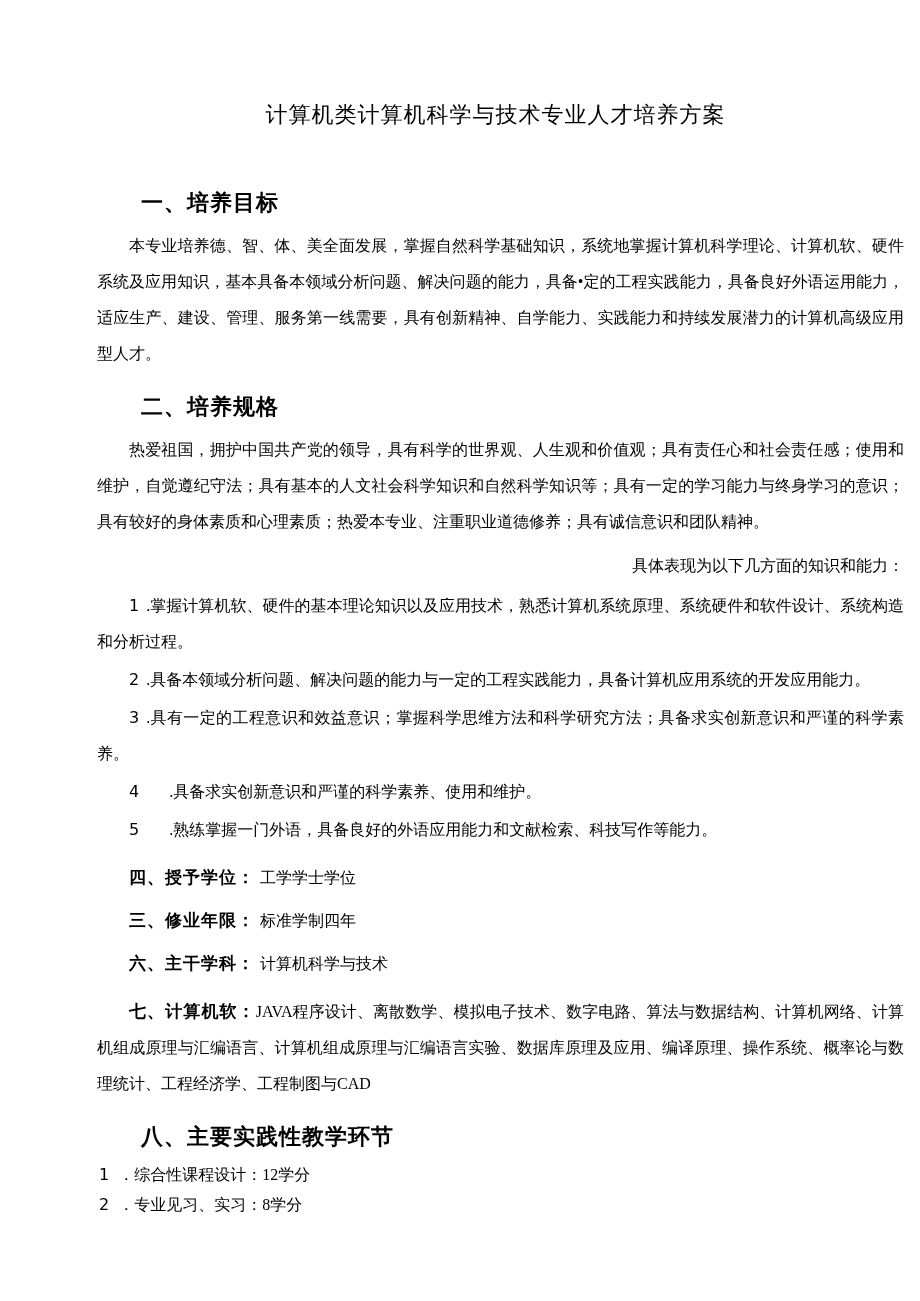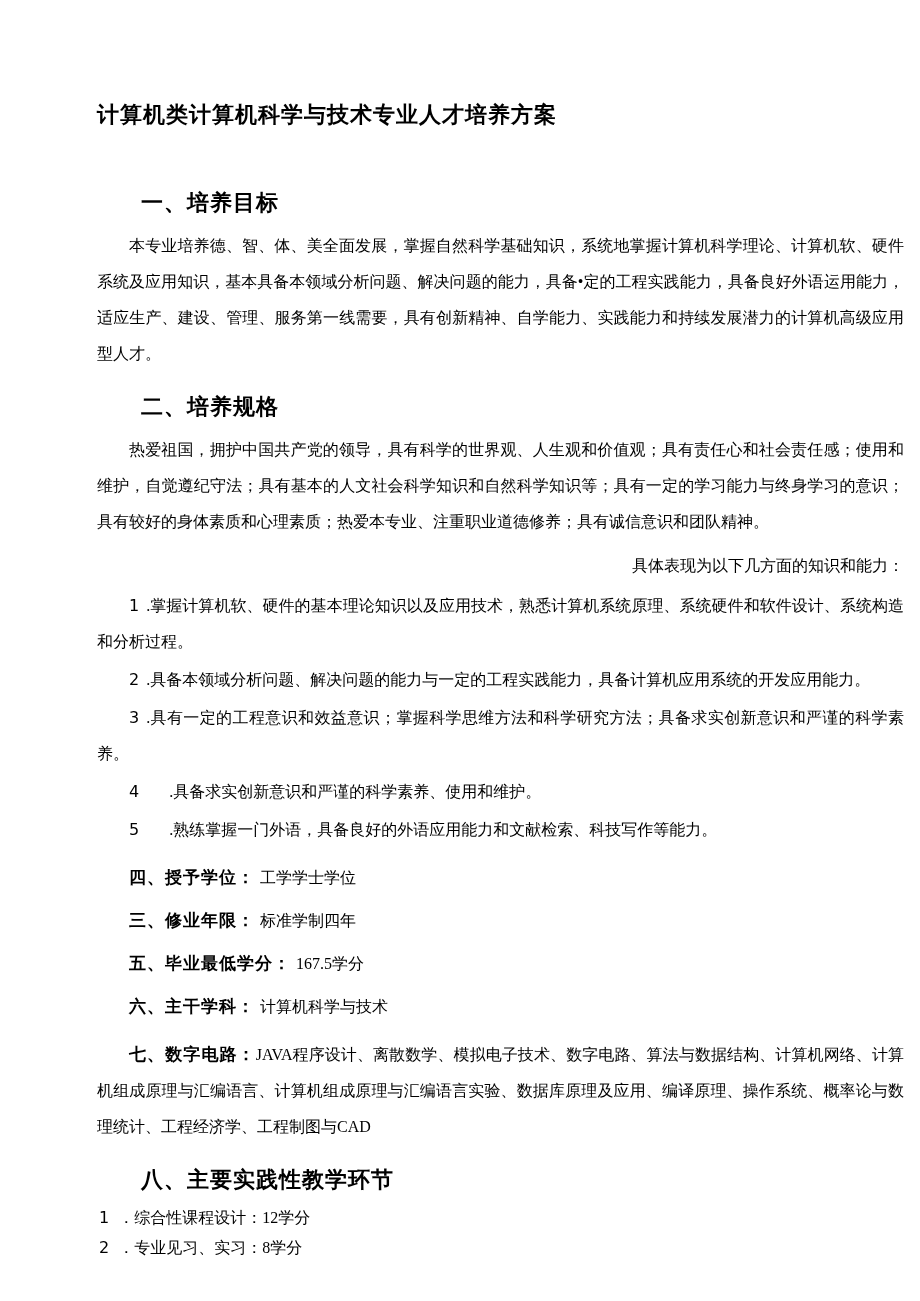--- a/index.html
+++ b/index.html
@@ -10,22 +10,22 @@
     margin: 0 auto;
     padding: 100px 16px 60px 97px;
     background: #ffffff;
     color: #000000;
     font-family: "Liberation Serif", "DejaVu Serif", serif;
     font-size: 16px;
   }
   .title {
     font-family: "DejaVu Sans", "Liberation Sans", sans-serif;
     font-size: 22px;
-    font-weight: 700;
-    text-align: left;
+    font-weight: 400;
+    text-align: center;
     letter-spacing: 1px;
     margin: 0 10px 58px 0;
   }
   .h {
     font-family: Liberation Serif, serif;
     font-size: 22px;
     font-weight: 700;
     margin: 20px 0 10px;
     padding-left: 2em;
     letter-spacing: 1px;
@@ -98,28 +98,25 @@
     <span class="num wide">5</span><span>.熟练掌握一门外语，具备良好的外语应用能力和文献检索、科技写作等能力。</span>
   </p>
 
   <p class="kv">
     <span class="k">四、授予学位：</span><span>工学学士学位</span>
   </p>
   <p class="kv">
     <span class="k">三、修业年限：</span><span>标准学制四年</span>
   </p>
   <p class="kv">
-    <span class="k">五、毕业最低学分：</span><span>167.5学分</span>
-  </p>
-  <p class="kv">
     <span class="k">六、主干学科：</span><span>计算机科学与技术</span>
   </p>
 
   <p class="s7">
-    <span class="k">七、数字电路：</span><span>JAVA程序设计、离散数学、模拟电子技术、数字电路、算法与数据结构、计算机网络、计算机组成原理与汇编语言、计算机组成原理与汇编语言实验、数据库原理及应用、编译原理、操作系统、概率论与数理统计、工程经济学、工程制图与CAD</span>
+    <span class="k">七、计算机软：</span><span>JAVA程序设计、离散数学、模拟电子技术、数字电路、算法与数据结构、计算机网络、计算机组成原理与汇编语言、计算机组成原理与汇编语言实验、数据库原理及应用、编译原理、操作系统、概率论与数理统计、工程经济学、工程制图与CAD</span>
   </p>
 
   <h2 class="h">八、主要实践性教学环节</h2>
   <p class="item8">
     <span class="num">1</span><span>．综合性课程设计：12学分</span>
   </p>
   <p class="item8">
     <span class="num">2</span><span>．专业见习、实习：8学分</span>
   </p>
 

